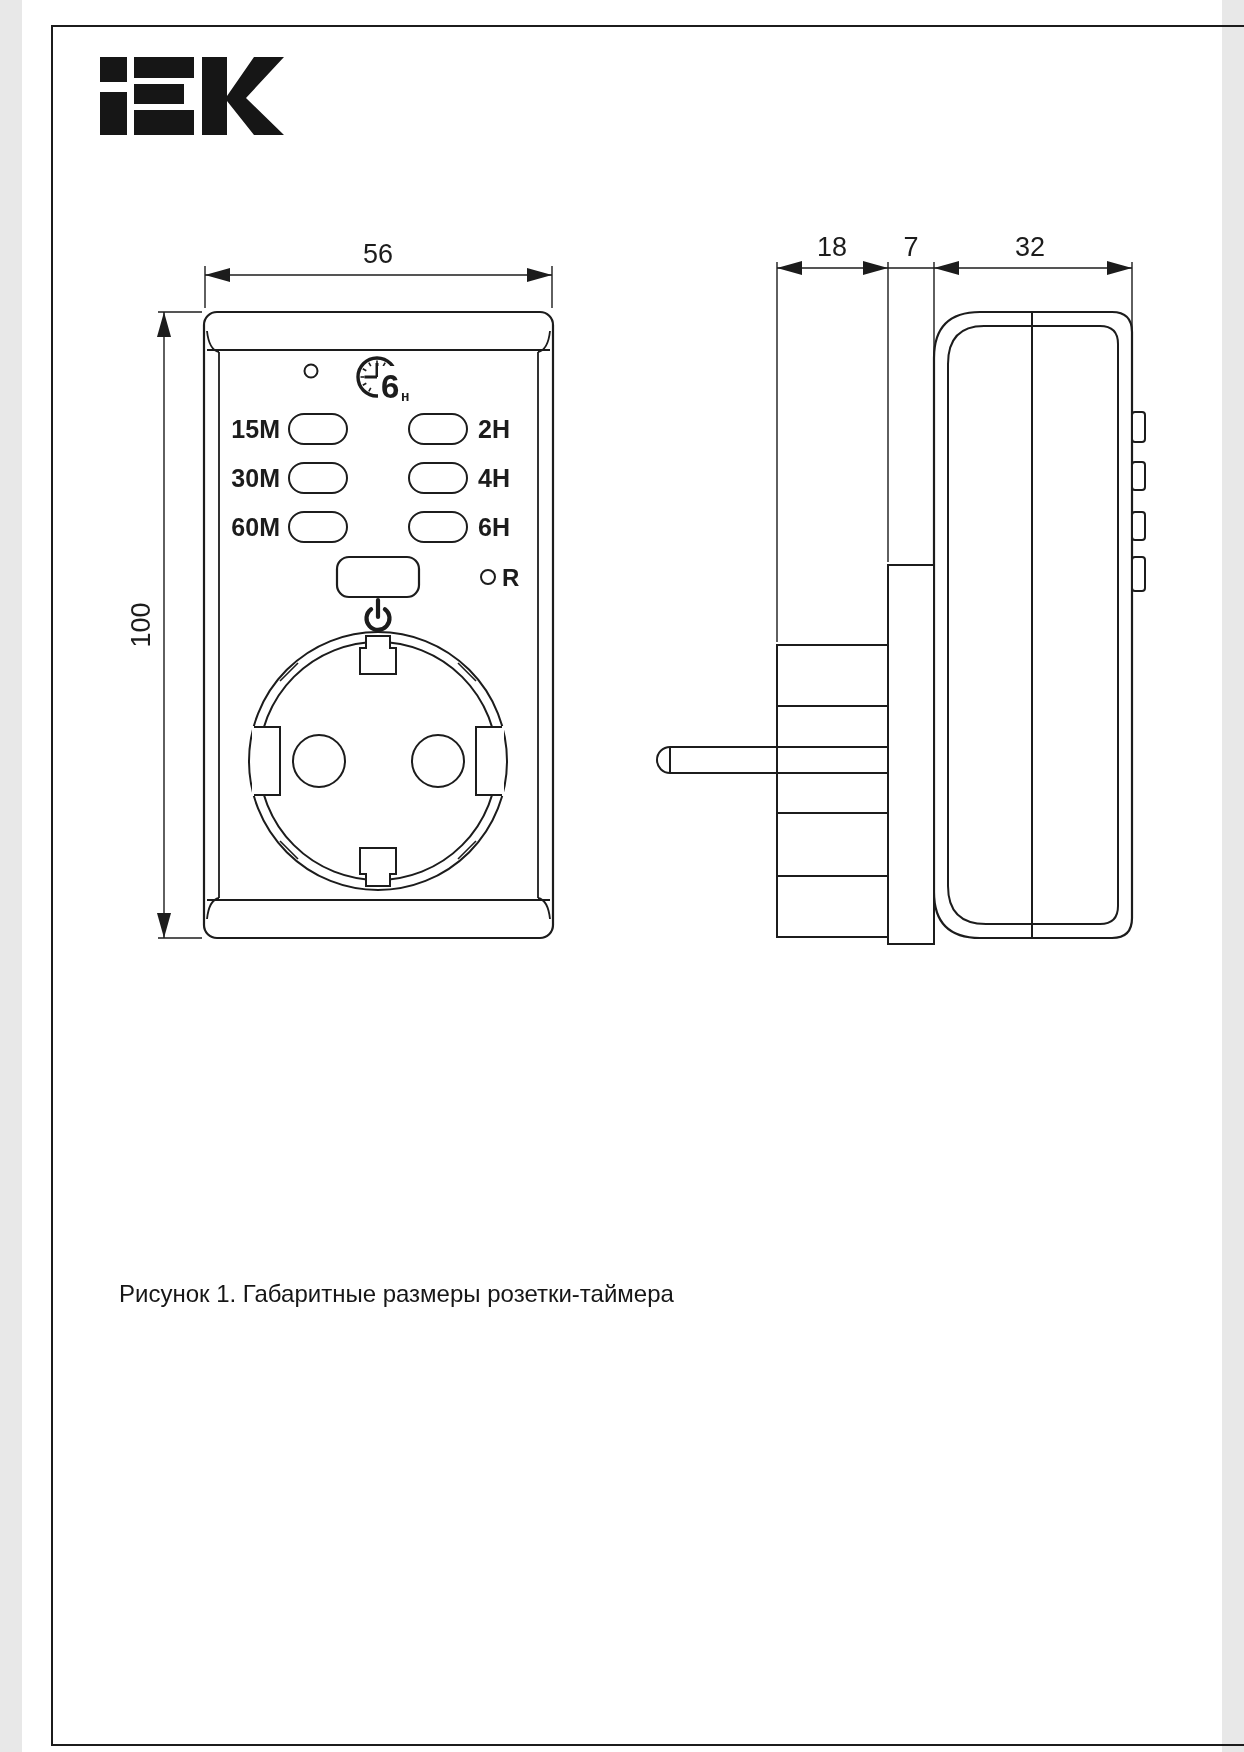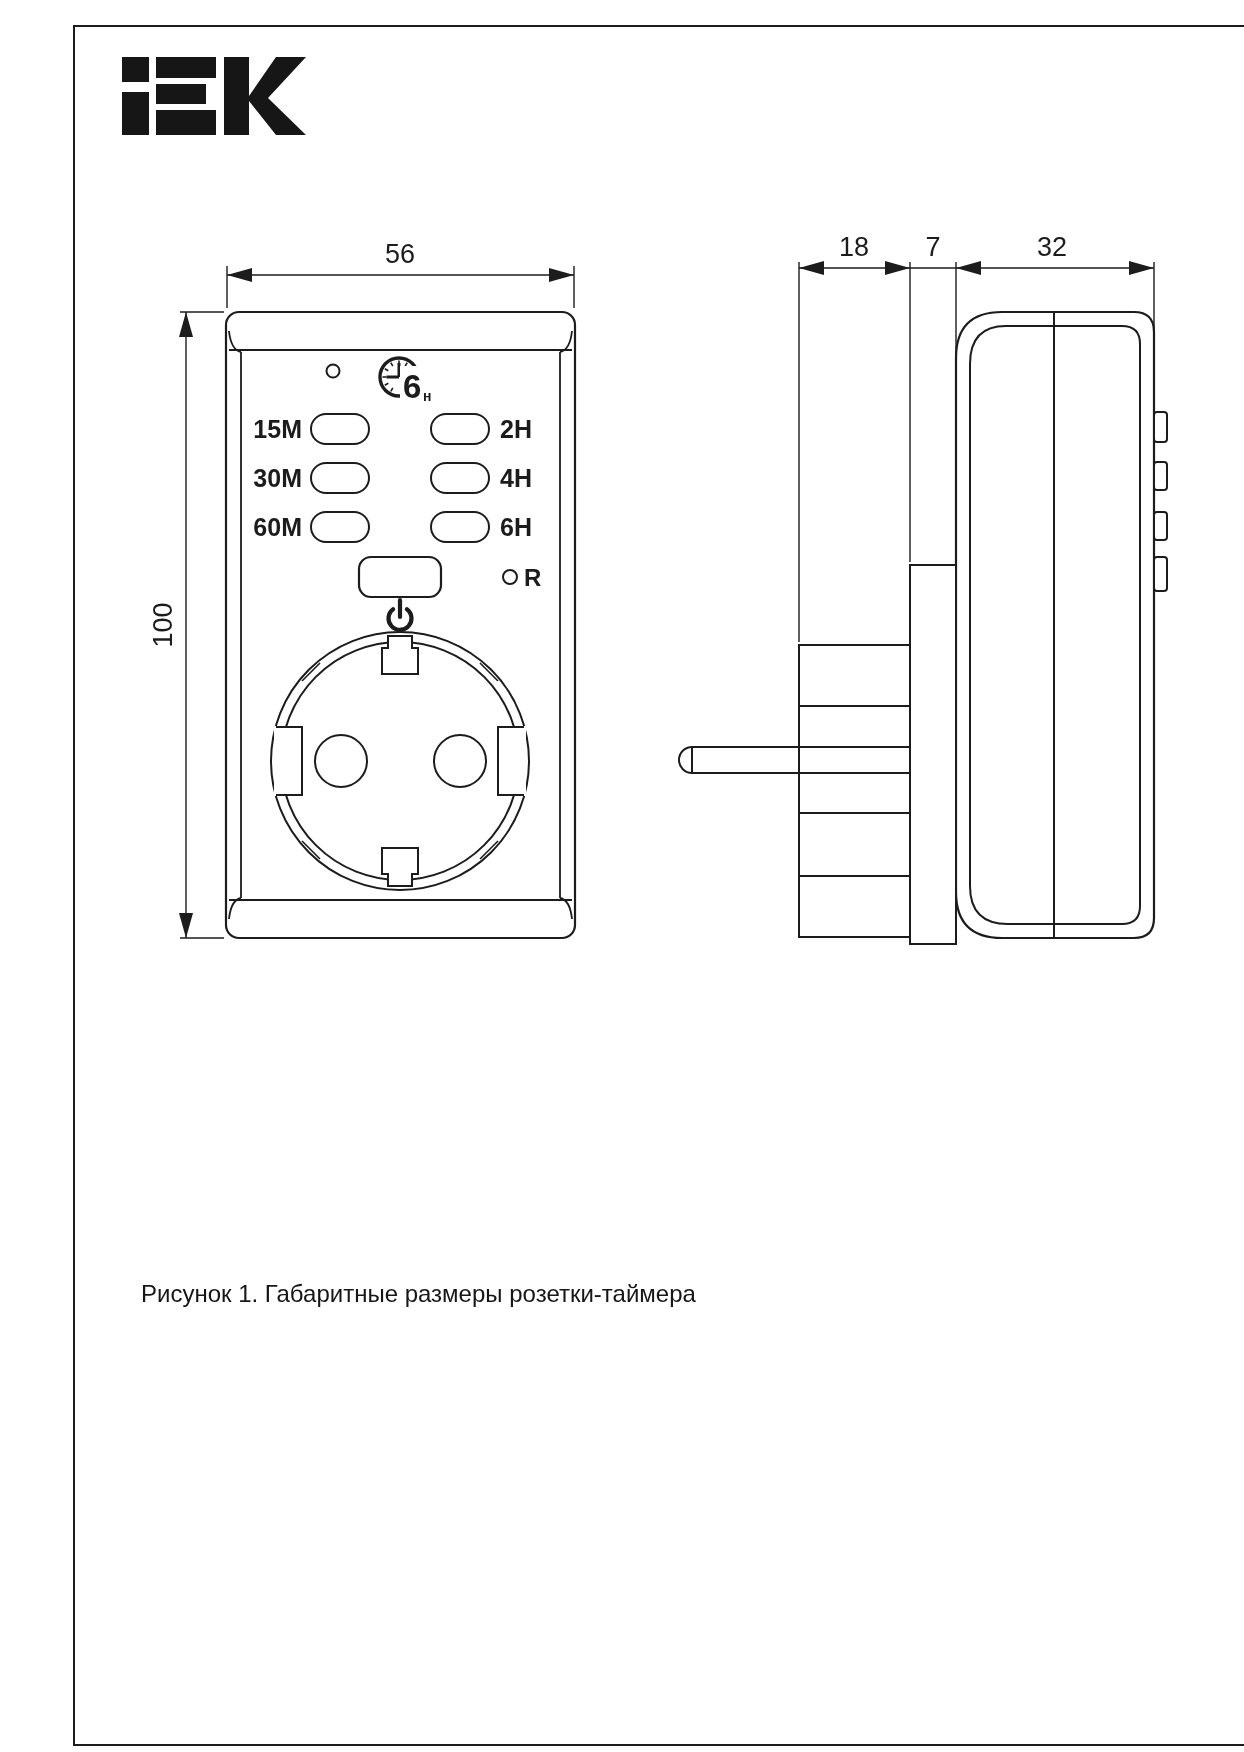--- a/index.html
+++ b/index.html
@@ -2,21 +2,20 @@
 <html><head>
 <meta charset="utf-8">
 <style>
   html,body{margin:0;padding:0;background:#e8e8e8;}
   .page{
     position:relative;
     width:1200px;height:1752px;
     margin:0 auto;
     background:#ffffff;
     font-family:"Liberation Sans", sans-serif;
-    padding-left:44px;
   }
   svg{display:block;}
   .lbl{font-family:"Liberation Sans", sans-serif;}
 </style>
 </head>
 <body>
 
 <div class="page">
 <svg width="1244" height="1752" viewBox="0 0 1244 1752" xmlns="http://www.w3.org/2000/svg">
 

